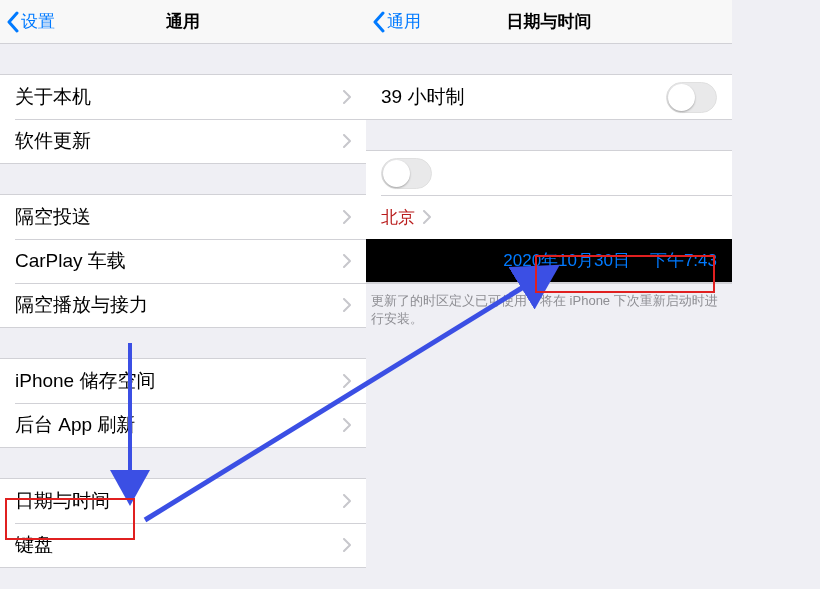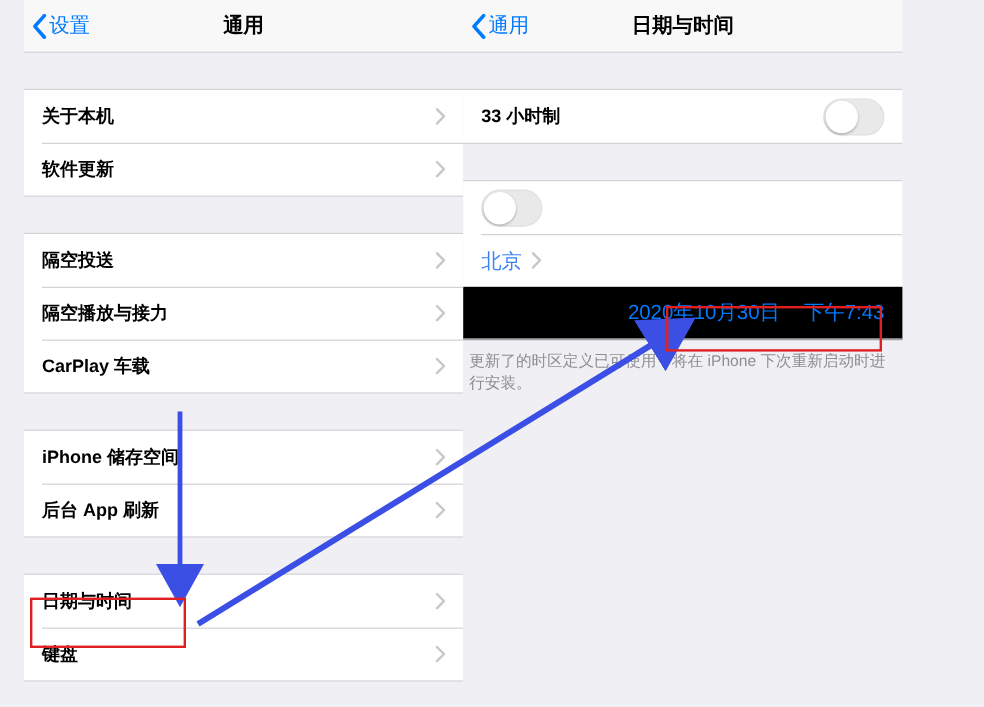--- a/index.html
+++ b/index.html
@@ -1,29 +1,29 @@
 <!DOCTYPE html>
 <html><head>
 <meta charset="utf-8">
 <style>
   * { margin: 0; padding: 0; box-sizing: border-box; }
   html, body { width: 820px; height: 589px; font-family: -apple-system, "Helvetica Neue", Arial, sans-serif; background: #efeff4; overflow: hidden; }
-  .panes { display: flex; width: 732px; height: 589px; position: relative; margin-left: 20px; }
+  .panes { display: flex; width: 732px; height: 589px; position: relative; }
   .pane { width: 410px; height: 589px; background: #efeff4; display: flex; flex-direction: column; }
   .header { height: 44px; background: #f8f8f8; border-bottom: 1px solid #d1d1d6; display: flex; align-items: center; position: relative; }
   .back { display: flex; align-items: center; color: #007aff; font-size: 17px; padding-left: 6px; cursor: pointer; }
   .back svg { width: 13px; height: 22px; display: block; }
   .back-label { margin-left: 2px; }
   .title { position: absolute; left: 0; right: 0; text-align: center; font-size: 17px; font-weight: 600; color: #000; pointer-events: none; }
   .gap { height: 30px; }
   .group { background: #fff; border-top: 1px solid #d1d1d6; border-bottom: 1px solid #d1d1d6; }
   .row { height: 44px; display: flex; align-items: center; padding: 0 15px; position: relative; cursor: pointer; }
   .row + .row::before { content: ""; position: absolute; top: 0; left: 15px; right: 0; height: 1px; background: #d1d1d6; }
-  .row .label { font-size: 15px; color: #000; flex: 1; font-weight: bold; }
-  .row .value { font-size: 17px; color: #3b82f6; margin-right: 8px; text-align: right; }
+  .row .label { font-size: 19px; color: #000; flex: 1; }
+  .row .value { font-size: 17px; color: #b91c1c; margin-right: 8px; text-align: right; }
   .chevron svg { width: 8px; height: 14px; display: block; }
   .chevron { color: #c7c7cc; display: flex; }
   .switch { width: 51px; height: 31px; border-radius: 16px; background: #e9e9ea; position: relative; border: 1px solid #e0e0e0; }
   .switch .knob { position: absolute; width: 27px; height: 27px; border-radius: 50%; background: #fff; top: 1px; left: 1px; box-shadow: 0 1px 2px rgba(0,0,0,0.3); }
   .footnote { font-size: 13px; color: #8e8e93; padding: 8px 5px; line-height: 1.4; }
   .date-row { height: 44px; display: flex; align-items: center; justify-content: flex-end; padding: 0 15px; gap: 20px; background: #000000; border-bottom: 1px solid #d1d1d6; }
   .date-row .date { color: #007aff; font-size: 17px; }
   .date-row .time { color: #007aff; font-size: 17px; }
   
   .anno { position: absolute; pointer-events: none; }
@@ -73,29 +73,29 @@
     <div class="group">
       <div class="row">
         <span class="label">隔空投送</span>
         <span class="chevron">
             <svg viewBox="0 0 8 14" fill="none" stroke="currentColor" stroke-width="2" stroke-linecap="round" stroke-linejoin="round">
               <polyline points="1,1 7,7 1,13"></polyline>
             </svg>
           </span>
       </div>
       <div class="row">
+        <span class="label">CarPlay 车载</span>
+        <span class="chevron">
+            <svg viewBox="0 0 8 14" fill="none" stroke="currentColor" stroke-width="2" stroke-linecap="round" stroke-linejoin="round">
+              <polyline points="1,1 7,7 1,13"></polyline>
+            </svg>
+          </span>
+      </div>
+      <div class="row">
         <span class="label">隔空播放与接力</span>
-        <span class="chevron">
-            <svg viewBox="0 0 8 14" fill="none" stroke="currentColor" stroke-width="2" stroke-linecap="round" stroke-linejoin="round">
-              <polyline points="1,1 7,7 1,13"></polyline>
-            </svg>
-          </span>
-      </div>
-      <div class="row">
-        <span class="label">CarPlay 车载</span>
         <span class="chevron">
             <svg viewBox="0 0 8 14" fill="none" stroke="currentColor" stroke-width="2" stroke-linecap="round" stroke-linejoin="round">
               <polyline points="1,1 7,7 1,13"></polyline>
             </svg>
           </span>
       </div>
     </div>
 
     <div class="gap"></div>
 
@@ -150,21 +150,21 @@
         </span>
         <span class="back-label">通用</span>
       </div>
       <div class="title">日期与时间</div>
     </div>
 
     <div class="gap"></div>
 
     <div class="group">
       <div class="row">
-        <span class="label">33 小时制</span>
+        <span class="label">39 小时制</span>
         <span class="switch">
             <span class="knob"></span>
           </span>
       </div>
     </div>
 
     <div class="gap"></div>
 
     <div class="group">
       <div class="row">

